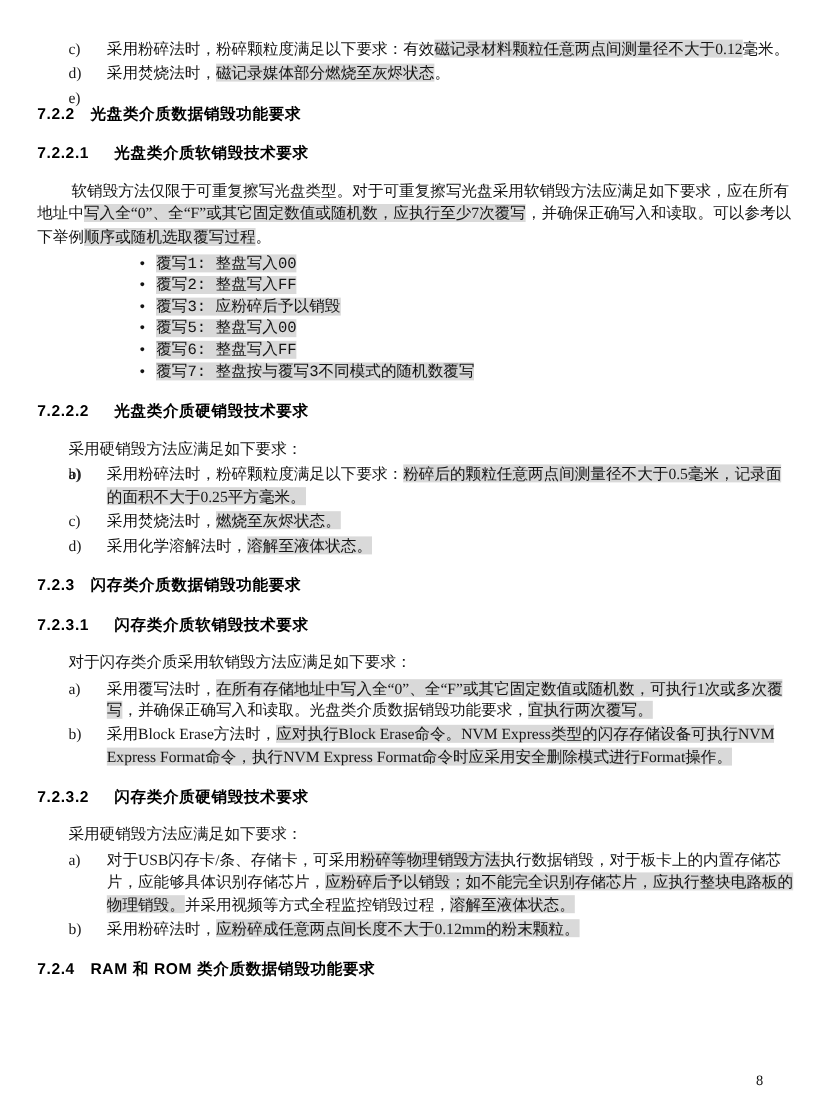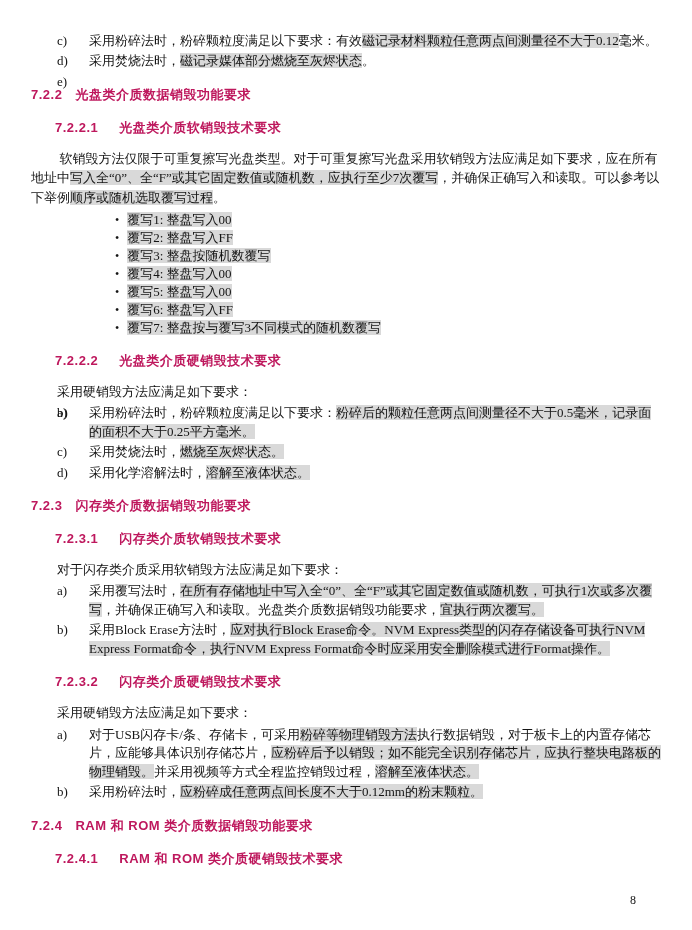--- a/index.html
+++ b/index.html
@@ -11,40 +11,40 @@
     position: relative; overflow: hidden;
   }
   .page {
     width: 692px; height: 930px;
     padding: 30px 30px 40px 31px;
     position: relative;
     background: #ffffff;
   }
   .heading2, .heading3 {
     font-family: "Liberation Sans", "DejaVu Sans", sans-serif;
-    font-weight: 700; font-size: 13px; color: #be185d;
+    font-weight: 700; font-size: 13px; color: #000000;
     margin: 15px 0 12px 0;
     letter-spacing: 0.5px;
   }
   .heading2 .hnum { display: inline-block; margin-right: 13px; }
-  .heading3 .hnum { display: inline-block; margin-right: 21px; margin-left: 24px; }
+  .heading3 .hnum { display: inline-block; margin-right: 21px; }
   .para {
     line-height: 1.5; margin: 3px 0 5px 0;
     text-indent: 2.2em;
   }
   .lead {
     line-height: 1.5; margin: 2px 0 3px 26px; font-family: Liberation Serif, serif;
   }
   .alpha {
     position: relative; line-height: 1.42;
     margin: 2px 0; padding-left: 58px;
   }
   .alpha .lab { position: absolute; left: 26px; top: 0; }
   .bullet {
-    line-height: 1.3; margin: 1px 0 1px 84px;
+    line-height: 1.3; margin: 1px 0 1px 84px; font-family: Liberation Mono, monospace;
   }
   .bullet .dot { margin-right: 8px; font-size: 12px; }
   .hl { background: var(--hl, #d9d9d9); }
   .page-num {
     position: absolute; right: 56px; bottom: 22px;
     font-size: 12px; color: #111;
     font-family: "Liberation Serif", "DejaVu Serif", serif;
   }
 </style>
 </head>
@@ -53,37 +53,35 @@
 <div class="page">
   <main>
       <div class="alpha"><span class="lab">c)</span><span class="txt"><span>采用粉碎法时，粉碎颗粒度满足以下要求：有效</span><span class="hl">磁记录材料颗粒任意两点间测量径不大于0.12</span><span>毫米。</span></span></div>
       <div class="alpha"><span class="lab">d)</span><span class="txt"><span>采用焚烧法时，</span><span class="hl">磁记录媒体部分燃烧至灰烬状态</span><span>。</span></span></div>
       <div class="alpha"><span class="lab">e)</span></div>
       <div class="heading2"><span class="hnum">7.2.2</span><span>光盘类介质数据销毁功能要求</span></div>
       <div class="heading3"><span class="hnum">7.2.2.1</span><span>光盘类介质软销毁技术要求</span></div>
       <div class="para"><span class="txt"><span>软销毁方法仅限于可重复擦写光盘类型。对于可重复擦写光盘采用软销毁方法应满足如下要求，应在所有地址中</span><span class="hl">写入全“0”、全“F”或其它固定数值或随机数，应执行至少7次覆写</span><span>，并确保正确写入和读取。可以参考以下举例</span><span class="hl">顺序或随机选取覆写过程</span><span>。</span></span></div>
       <div class="bullet"><span class="dot">•</span><span class="txt"><span class="hl">覆写1: 整盘写入00</span></span></div>
       <div class="bullet"><span class="dot">•</span><span class="txt"><span class="hl">覆写2: 整盘写入FF</span></span></div>
-      <div class="bullet"><span class="dot">•</span><span class="txt"><span class="hl">覆写3: 整盘按随机数覆写</span></span></div>
-      <div class="bullet"><span class="dot">•</span><span class="txt"><span class="hl">覆写4: 整盘写入00</span></span></div>
+      <div class="bullet"><span class="dot">•</span><span class="txt"><span class="hl">覆写3: 应粉碎后予以销毁</span></span></div>
       <div class="bullet"><span class="dot">•</span><span class="txt"><span class="hl">覆写5: 整盘写入00</span></span></div>
       <div class="bullet"><span class="dot">•</span><span class="txt"><span class="hl">覆写6: 整盘写入FF</span></span></div>
       <div class="bullet"><span class="dot">•</span><span class="txt"><span class="hl">覆写7: 整盘按与覆写3不同模式的随机数覆写</span></span></div>
       <div class="heading3"><span class="hnum">7.2.2.2</span><span>光盘类介质硬销毁技术要求</span></div>
       <div class="lead"><span class="txt"><span>采用硬销毁方法应满足如下要求：</span></span></div>
       <div class="alpha"><span class="lab">a)</span></div>
       <div class="alpha"><span class="lab">b)</span><span class="txt"><span>采用粉碎法时，粉碎颗粒度满足以下要求：</span><span class="hl">粉碎后的颗粒任意两点间测量径不大于0.5毫米，记录面的面积不大于0.25平方毫米。</span></span></div>
       <div class="alpha"><span class="lab">c)</span><span class="txt"><span>采用焚烧法时，</span><span class="hl">燃烧至灰烬状态。</span></span></div>
       <div class="alpha"><span class="lab">d)</span><span class="txt"><span>采用化学溶解法时，</span><span class="hl">溶解至液体状态。</span></span></div>
       <div class="heading2"><span class="hnum">7.2.3</span><span>闪存类介质数据销毁功能要求</span></div>
       <div class="heading3"><span class="hnum">7.2.3.1</span><span>闪存类介质软销毁技术要求</span></div>
       <div class="lead"><span class="txt"><span>对于闪存类介质采用软销毁方法应满足如下要求：</span></span></div>
       <div class="alpha"><span class="lab">a)</span><span class="txt"><span>采用覆写法时，</span><span class="hl">在所有存储地址中写入全“0”、全“F”或其它固定数值或随机数，可执行1次或多次覆写</span><span>，并确保正确写入和读取。光盘类介质数据销毁功能要求，</span><span class="hl">宜执行两次覆写。</span></span></div>
       <div class="alpha"><span class="lab">b)</span><span class="txt"><span>采用Block Erase方法时，</span><span class="hl">应对执行Block Erase命令。NVM Express类型的闪存存储设备可执行NVM Express Format命令，执行NVM Express Format命令时应采用安全删除模式进行Format操作。</span></span></div>
       <div class="heading3"><span class="hnum">7.2.3.2</span><span>闪存类介质硬销毁技术要求</span></div>
       <div class="lead"><span class="txt"><span>采用硬销毁方法应满足如下要求：</span></span></div>
       <div class="alpha"><span class="lab">a)</span><span class="txt"><span>对于USB闪存卡/条、存储卡，可采用</span><span class="hl">粉碎等物理销毁方法</span><span>执行数据销毁，对于板卡上的内置存储芯片，应能够具体识别存储芯片，</span><span class="hl">应粉碎后予以销毁；如不能完全识别存储芯片，应执行整块电路板的物理销毁。</span><span>并采用视频等方式全程监控销毁过程，</span><span class="hl">溶解至液体状态。</span></span></div>
       <div class="alpha"><span class="lab">b)</span><span class="txt"><span>采用粉碎法时，</span><span class="hl">应粉碎成任意两点间长度不大于0.12mm的粉末颗粒。</span></span></div>
       <div class="heading2"><span class="hnum">7.2.4</span><span>RAM 和 ROM 类介质数据销毁功能要求</span></div>
-      <div class="heading3"><span class="hnum">7.2.4.1</span><span>RAM 和 ROM 类介质硬销毁技术要求</span></div>
     </main>
   <div class="page-num">8</div>
 </div>
 
 </body></html>

